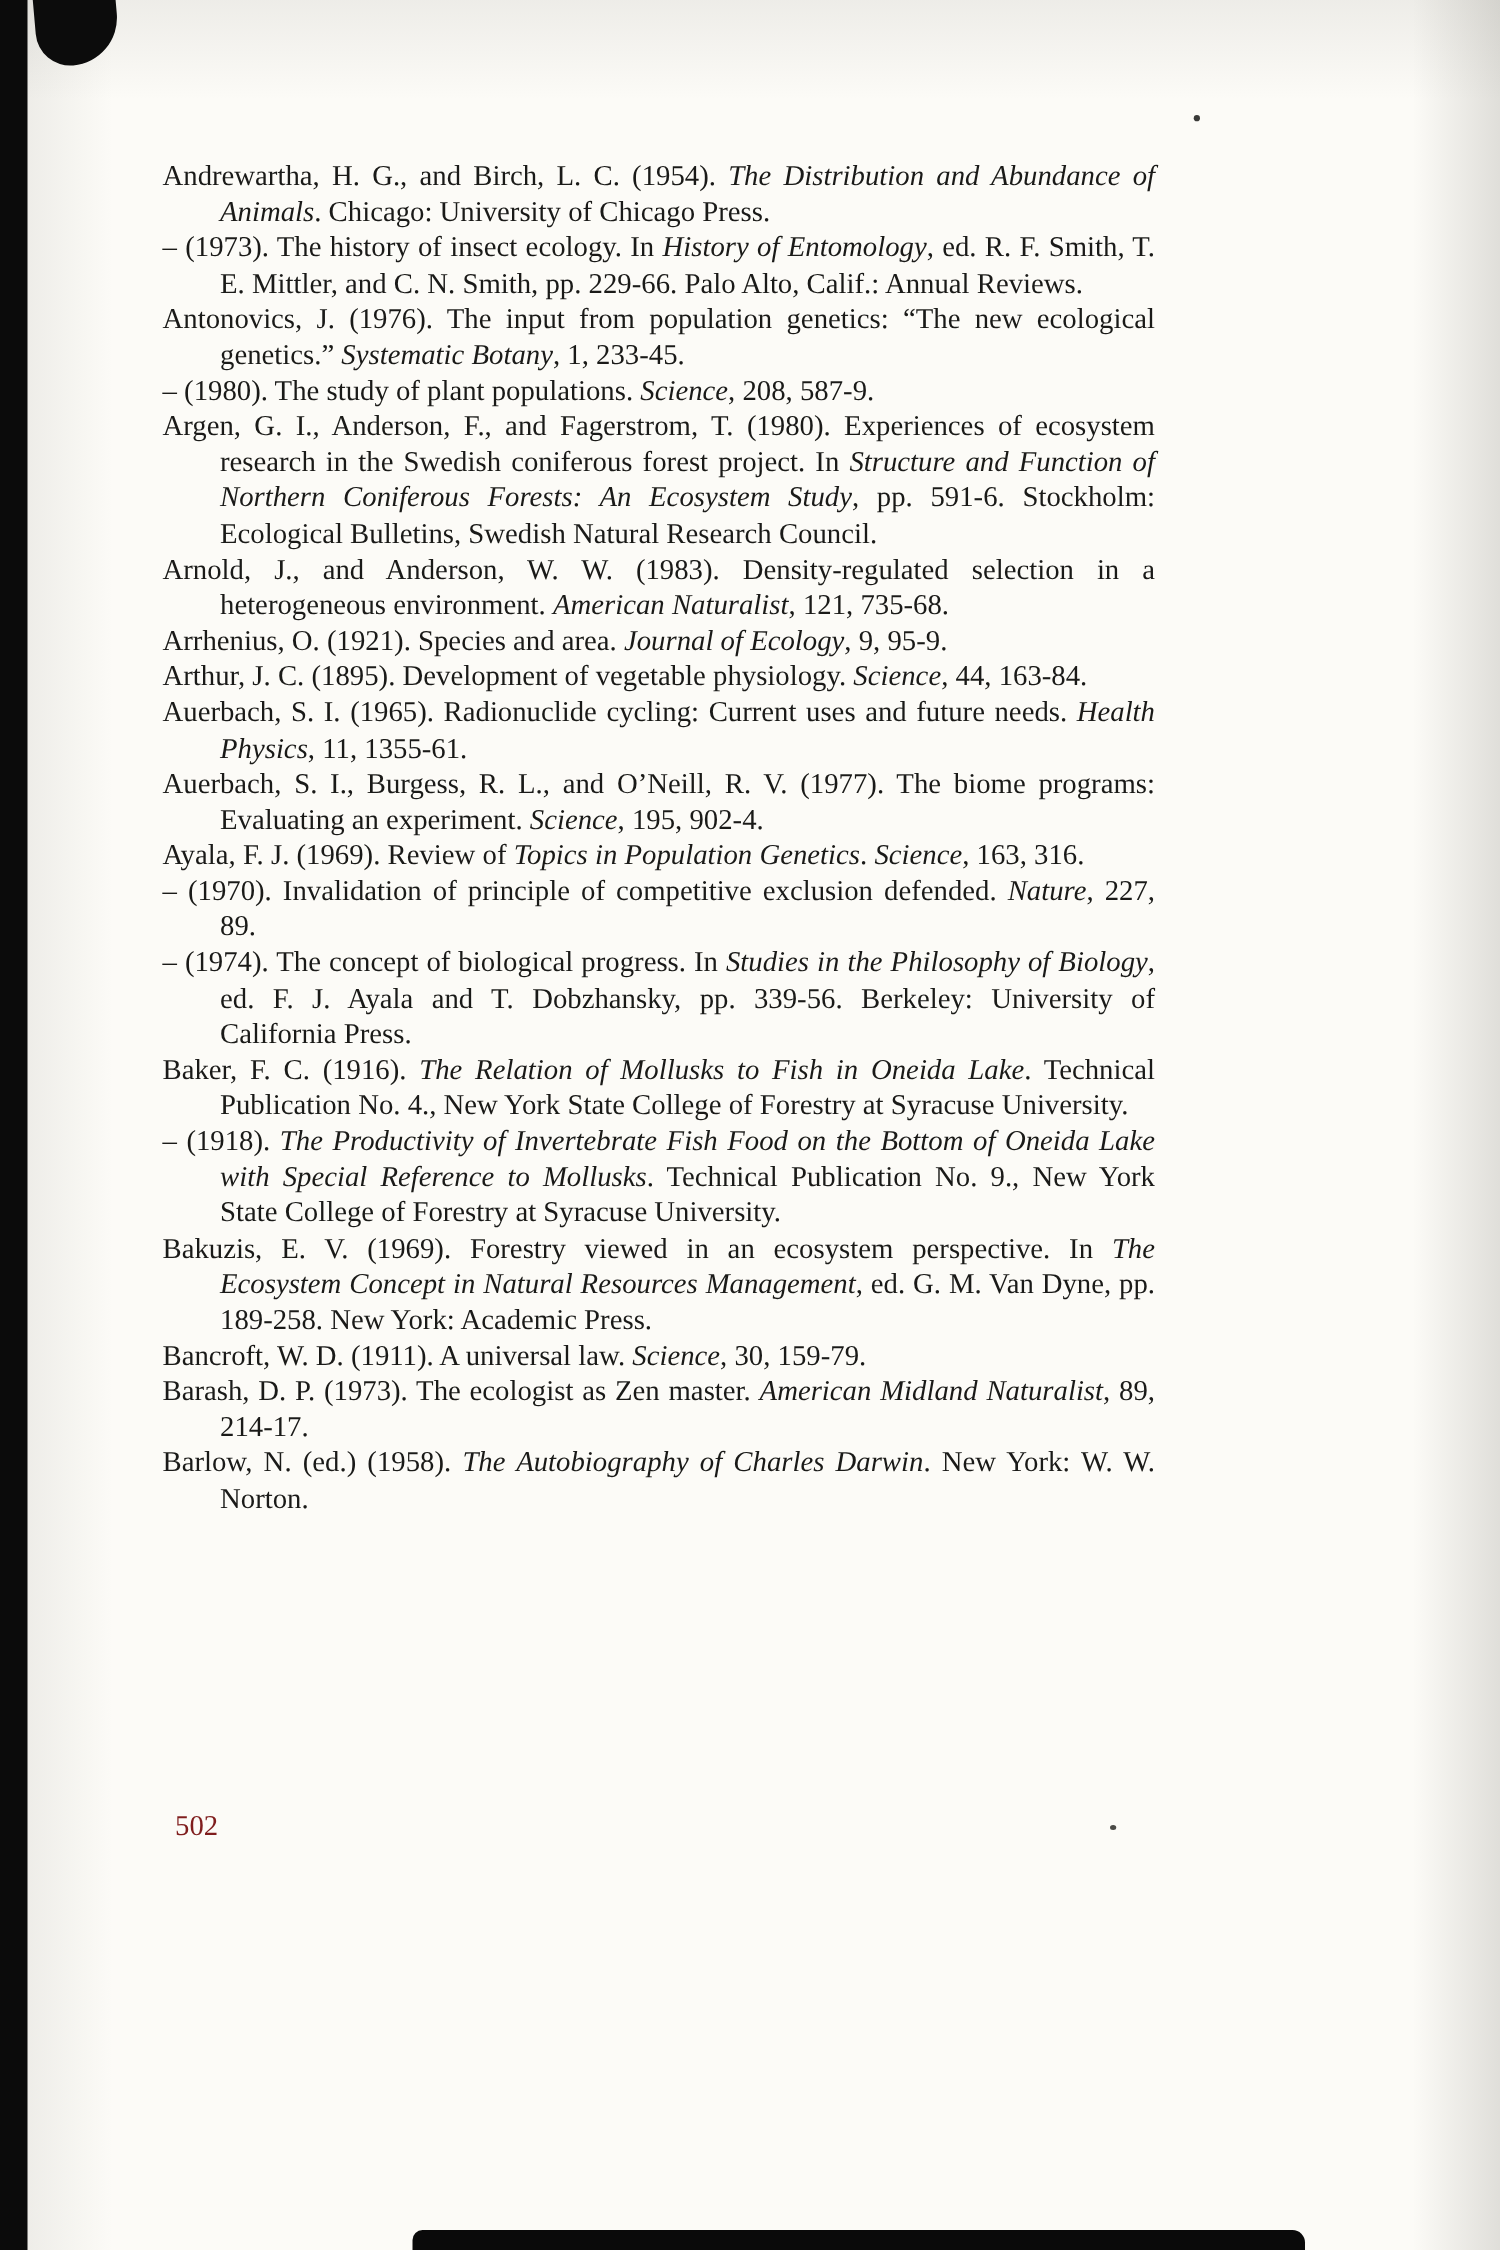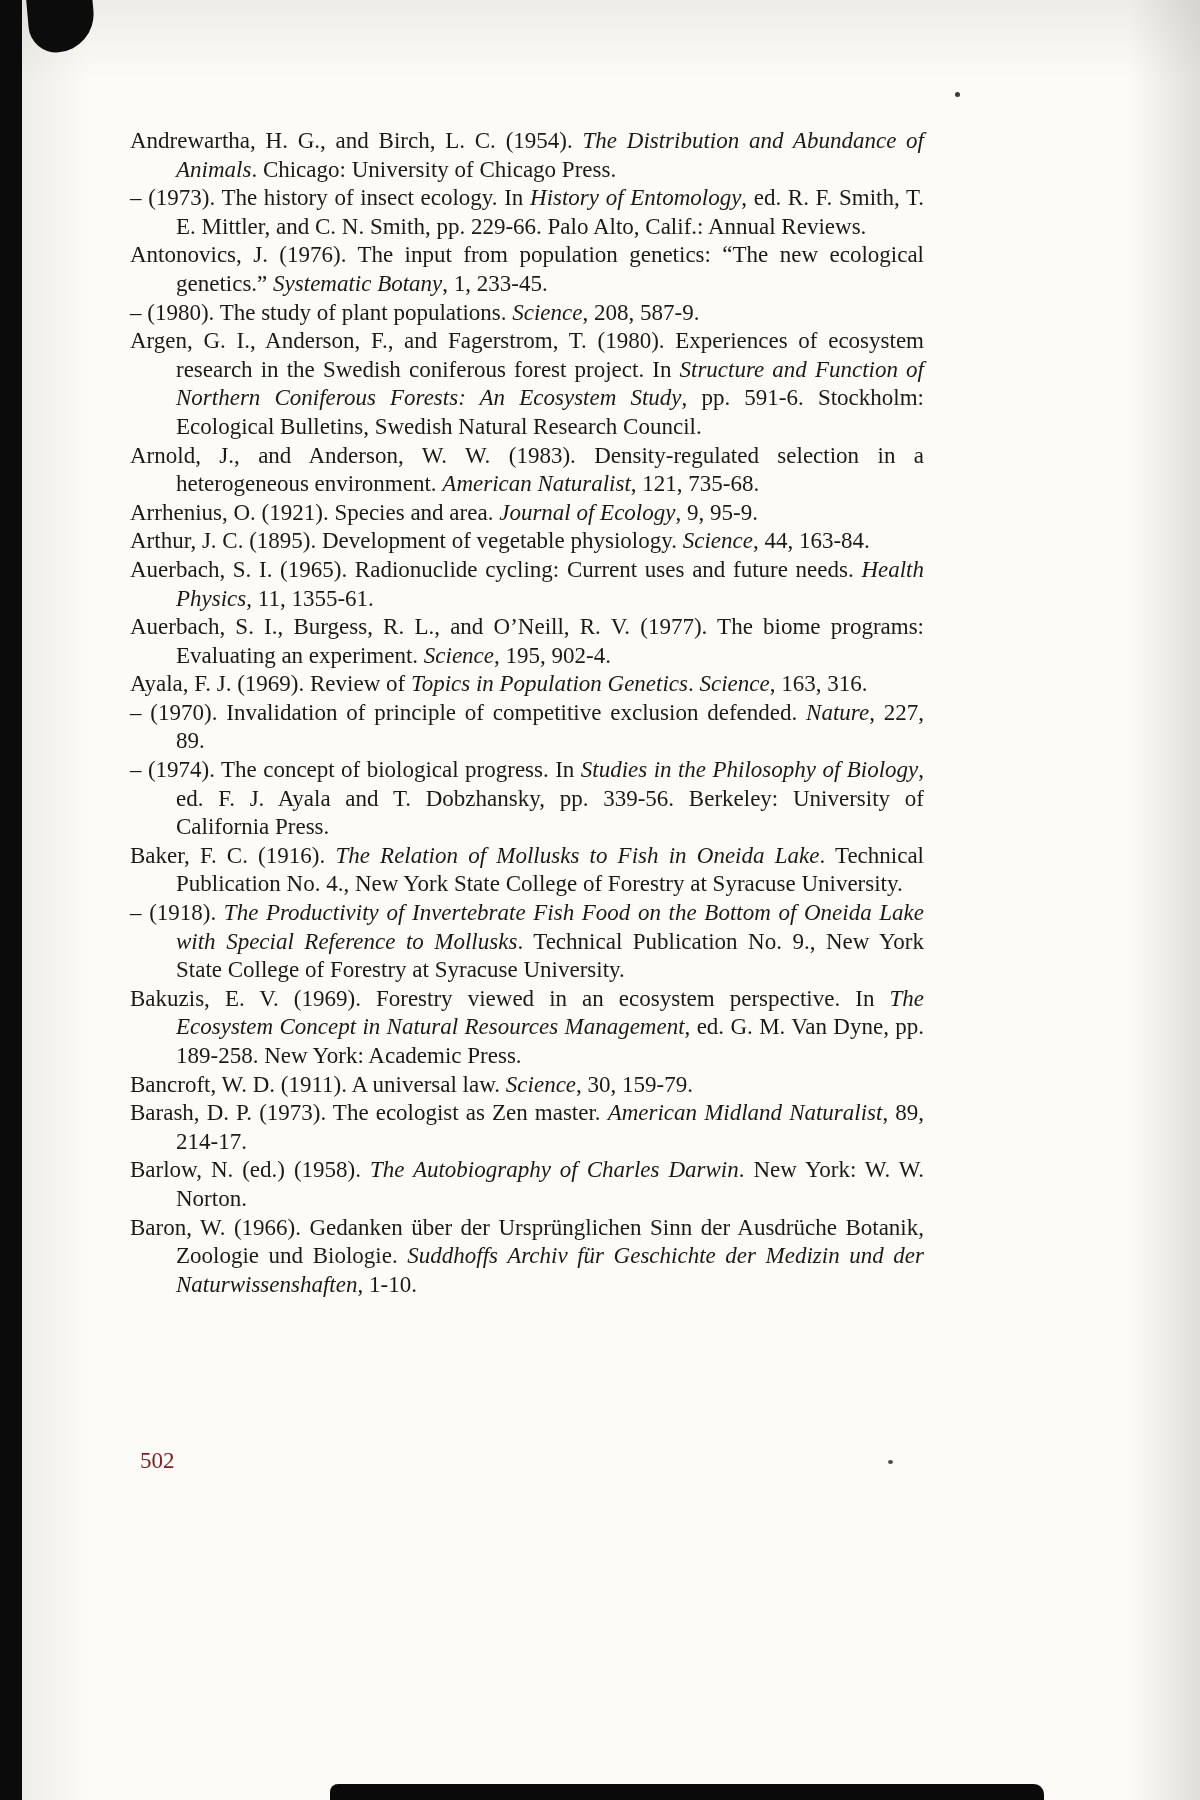--- a/index.html
+++ b/index.html
@@ -89,16 +89,15 @@
     <p class="ref"><span>Auerbach, S. I., Burgess, R. L., and O’Neill, R. V. (1977). The biome programs: Evaluating an experiment. </span><span class="ital">Science</span><span>, 195, 902-4.</span></p>
     <p class="ref"><span>Ayala, F. J. (1969). Review of </span><span class="ital">Topics in Population Genetics</span><span>. </span><span class="ital">Science</span><span>, 163, 316.</span></p>
     <p class="ref"><span>– (1970). Invalidation of principle of competitive exclusion defended. </span><span class="ital">Nature</span><span>, 227, 89.</span></p>
     <p class="ref"><span>– (1974). The concept of biological progress. In </span><span class="ital">Studies in the Philosophy of Biology</span><span>, ed. F. J. Ayala and T. Dobzhansky, pp. 339-56. Berkeley: University of California Press.</span></p>
     <p class="ref"><span>Baker, F. C. (1916). </span><span class="ital">The Relation of Mollusks to Fish in Oneida Lake</span><span>. Technical Publication No. 4., New York State College of Forestry at Syracuse University.</span></p>
     <p class="ref"><span>– (1918). </span><span class="ital">The Productivity of Invertebrate Fish Food on the Bottom of Oneida Lake with Special Reference to Mollusks</span><span>. Technical Publication No. 9., New York State College of Forestry at Syracuse University.</span></p>
     <p class="ref"><span>Bakuzis, E. V. (1969). Forestry viewed in an ecosystem perspective. In </span><span class="ital">The Ecosystem Concept in Natural Resources Management</span><span>, ed. G. M. Van Dyne, pp. 189-258. New York: Academic Press.</span></p>
     <p class="ref"><span>Bancroft, W. D. (1911). A universal law. </span><span class="ital">Science</span><span>, 30, 159-79.</span></p>
     <p class="ref"><span>Barash, D. P. (1973). The ecologist as Zen master. </span><span class="ital">American Midland Naturalist</span><span>, 89, 214-17.</span></p>
     <p class="ref"><span>Barlow, N. (ed.) (1958). </span><span class="ital">The Autobiography of Charles Darwin</span><span>. New York: W. W. Norton.</span></p>
-    <p class="ref"><span>Baron, W. (1966). Gedanken über der Ursprünglichen Sinn der Ausdrüche Botanik, Zoologie und Biologie. </span><span class="ital">Suddhoffs Archiv für Geschichte der Medizin und der Naturwissenshaften</span><span>, 1-10.</span></p>
   </div>
 
 <div class="page-number">502</div>
 
 </body></html>

